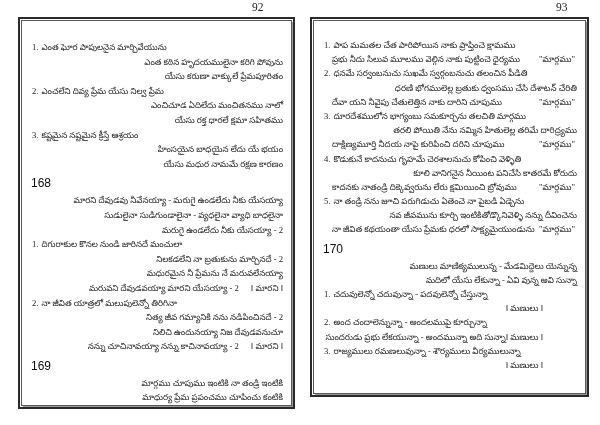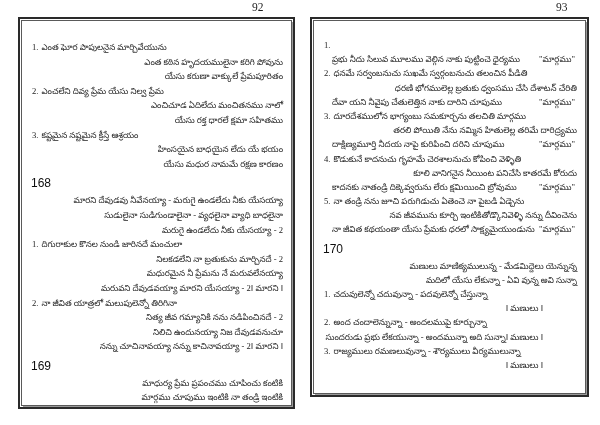--- a/index.html
+++ b/index.html
@@ -34,21 +34,21 @@
   #page-right .line{line-height:14.2px;height:14.2px;}
   .line.cont{padding-left:9px;justify-content:flex-end;}
   .line.numbered{padding-left:1px;}
   .num{margin-right:3px;}
   .song-no{
     font-family:"Liberation Sans","DejaVu Sans",sans-serif;
     font-weight:400;font-size:12px;color:#0e0e0e;
     margin:6px 0 4px 0;line-height:12px;
   }
   .refrain{flex:0 0 auto;}
-  .r-inline{}
+  .r-inline{margin-left:12px;}
   .r-flush{margin-left:auto;margin-right:2px;}
   .r-offset{margin-left:auto;margin-right:34px;}
 </style>
 </head>
 <body>
 
 <div class="page-number" id="pn-left">92</div>
 
 <div class="page-number" id="pn-right">93</div>
 
@@ -117,32 +117,33 @@
       </div>
       <div class="line cont">
         <span class="txt">నిలిచి ఉందునయ్యా నిజ దేవుడవనుచూ</span>
       </div>
       <div class="line cont">
         <span class="txt">నన్ను చూచినావయ్యా నన్ను కాచినావయ్యా - 2</span>
         <span class="refrain r-inline">‖ మారని ‖</span>
       </div>
       <div class="song-no">169</div>
       <div class="line cont">
+        <span class="txt">మార్గము చూపుము ఇంటికి నా తండ్రి ఇంటికి</span>
+      </div>
+      <div class="line cont">
         <span class="txt">మాధుర్య ప్రేమ ప్రపంచము చూపించు కంటికి</span>
-      </div>
-      <div class="line cont">
-        <span class="txt">మార్గము చూపుము ఇంటికి నా తండ్రి ఇంటికి</span>
       </div>
     </div>
 </div>
 
 <div class="page" id="page-right">
   <div class="page-body">
       <div class="line numbered">
         <span class="num">1.</span>
+        <span class="txt">పాప మమతల చేత పారిపోయిన నాకు ప్రాప్తించె క్షామము</span>
       </div>
       <div class="line cont">
         <span class="txt">ప్రభు నీదు సిలువ మూలము వెల్గిన నాకు పుట్టించె ధైర్యము</span>
         <span class="refrain r-flush">"మార్గము"</span>
       </div>
       <div class="line numbered">
         <span class="num">2.</span>
         <span class="txt">ధనమే సర్వంబనుచు సుఖమే స్వర్గంబనుచు తలంచిన పీడితి</span>
       </div>
       <div class="line cont">

